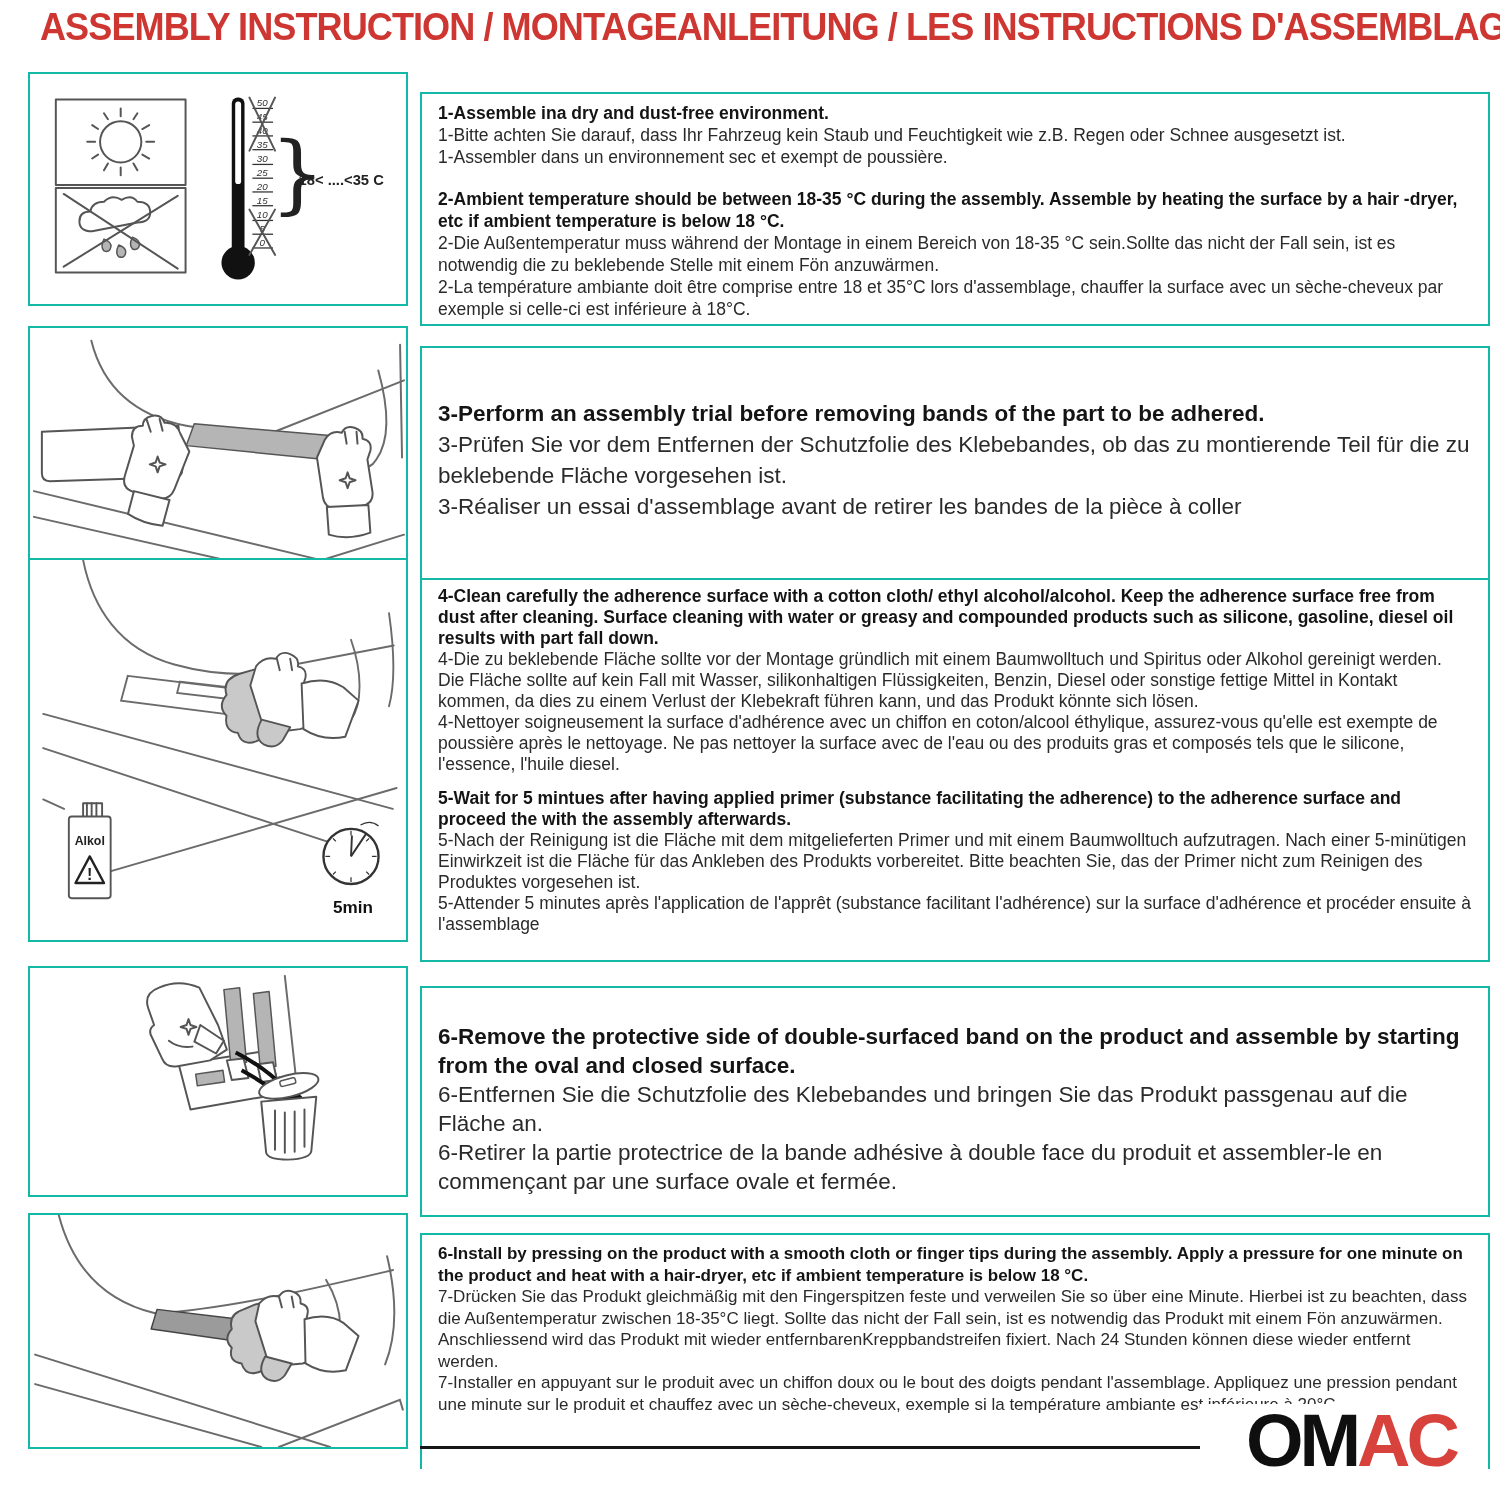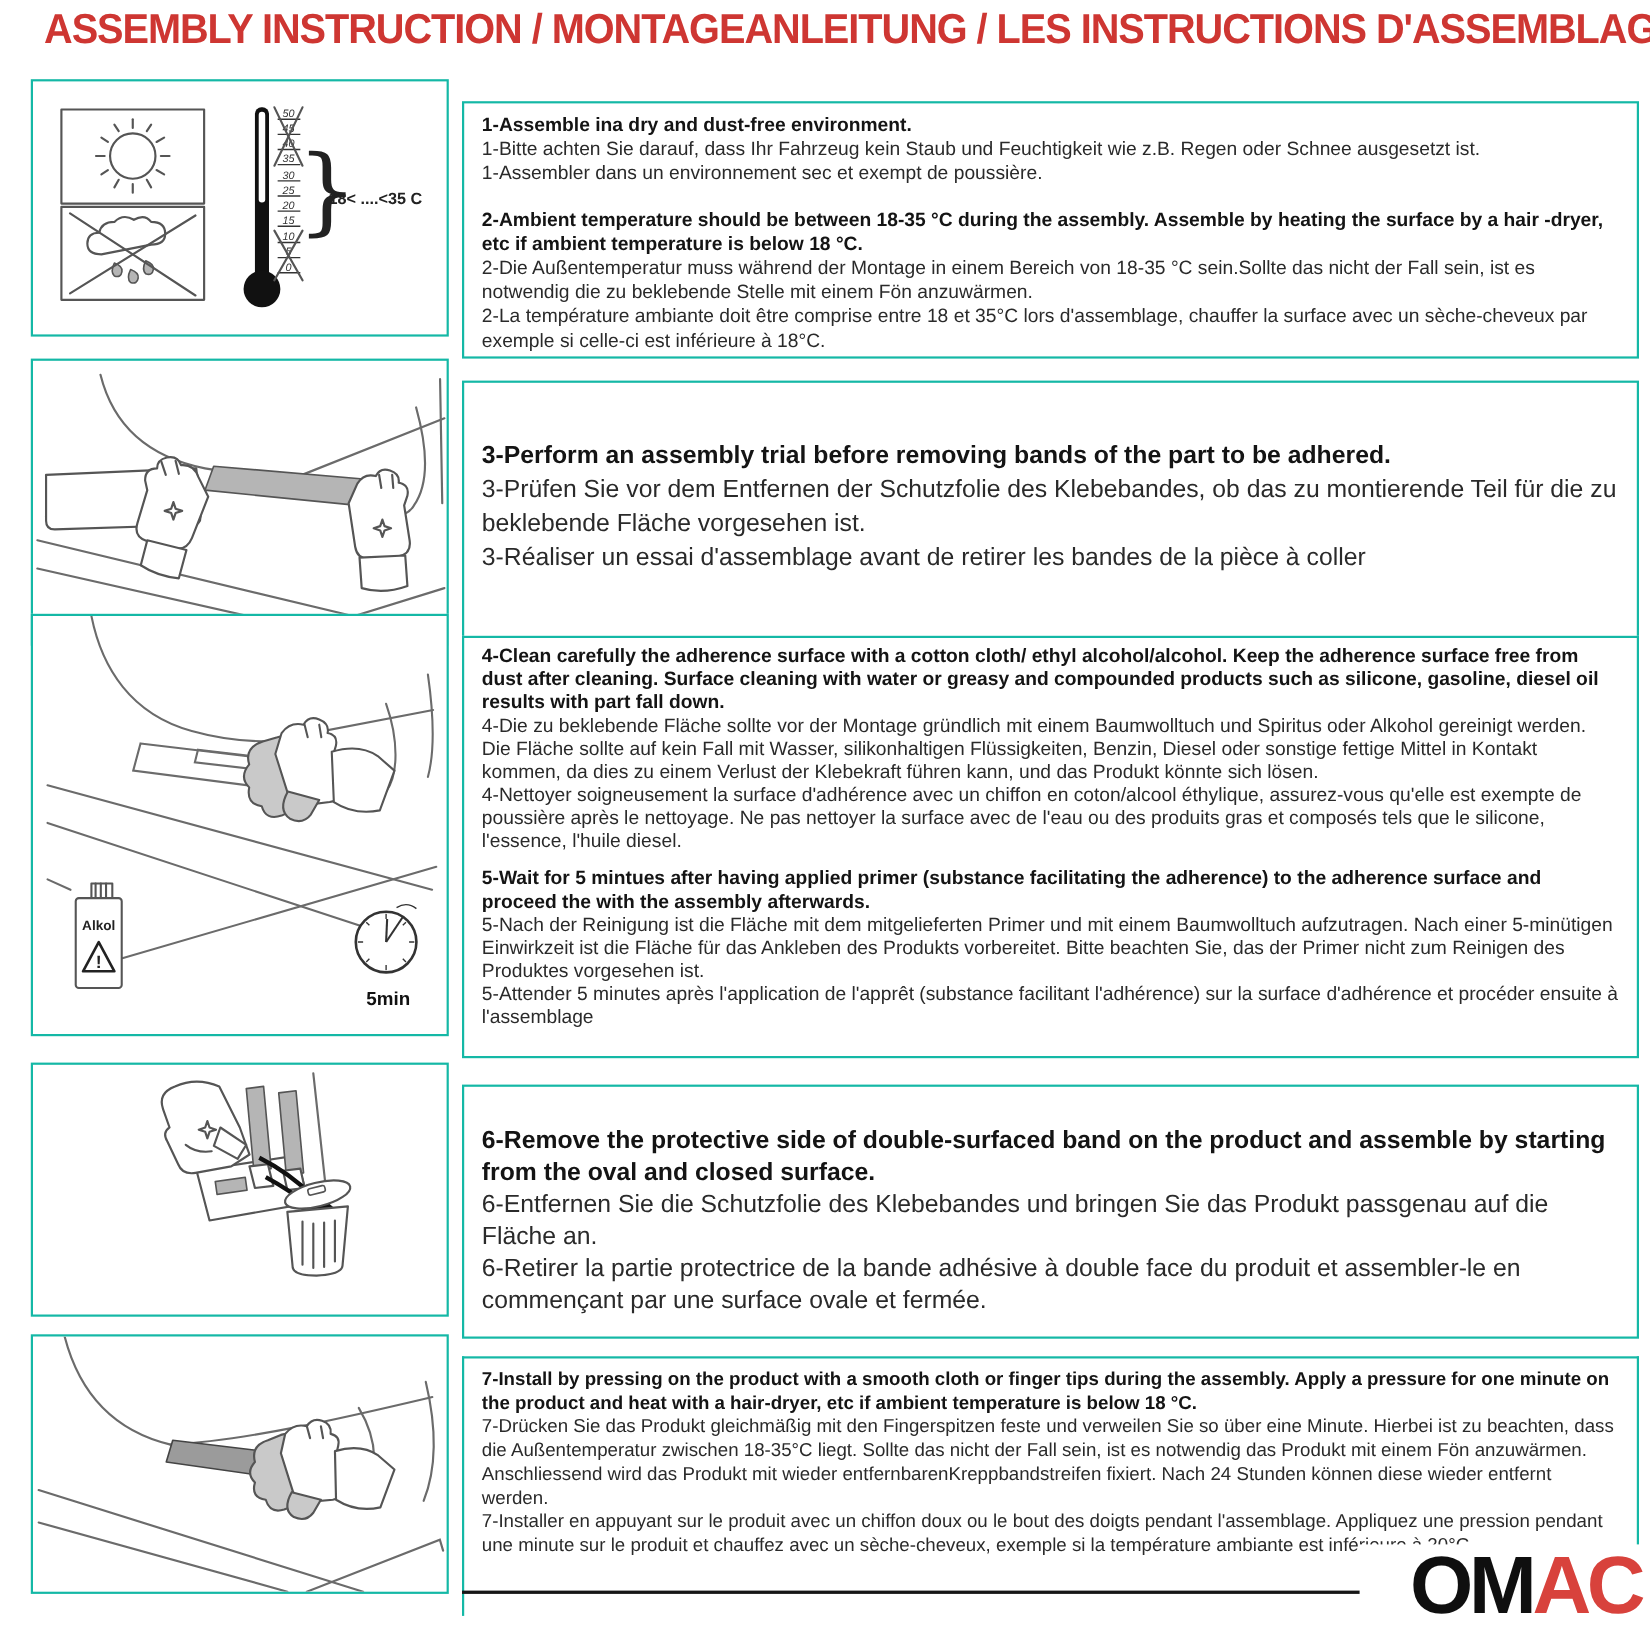--- a/index.html
+++ b/index.html
@@ -20,21 +20,21 @@
   #r3t{font-size:17.5px;line-height:21px;padding-top:6px;}
   .large{font-size:22.5px;line-height:31px;}
   #r2t{padding-top:50px;}
   #r4t{padding-top:34px;line-height:29px;}
   #r5t{font-size:17px;line-height:21.5px;border-bottom:none;}
   p{margin:0;color:#2a2a2a;}
   .b{font-weight:700;color:#141414;}
   .gap{margin-top:20px;}
   #r3t .gap{margin-top:13px;}
   .hr{position:absolute;left:420px;top:1446px;width:818px;height:3px;background:#161616;}
-  .logo{position:absolute;left:1236px;top:1404px;width:256px;height:74px;background:#fff;
+  .logo{position:absolute;left:1200px;top:1404px;width:256px;height:74px;background:#fff;
         display:flex;align-items:center;justify-content:flex-end;
         font-weight:700;font-size:74px;letter-spacing:-4px;line-height:74px;}
   .logo .blk{color:#0f0f0f;}
   .logo .red{color:#d8423c;}
   svg{display:block;}
   .ln{stroke:#6b6b6b;stroke-width:2;fill:none;stroke-linecap:round;}
   .lnd{stroke:#555;stroke-width:2;fill:none;stroke-linecap:round;}
   .wht{fill:#fff;stroke:#555;stroke-width:2;stroke-linejoin:round;}
   .gry{fill:#b5b5b5;stroke:#555;stroke-width:1.5;stroke-linejoin:round;}
   .gry2{fill:#9b9b9b;stroke:#444;stroke-width:1.5;stroke-linejoin:round;}
@@ -272,21 +272,21 @@
       <g>
         <path class="clo" d="M216,96 q-16,5 -12,20 q-9,10 0,19 q-4,14 10,16 q4,13 17,9 l19,-7 q13,-6 9,-20 l-11,-32 q-6,-14 -20,-10 z"></path>
         <path class="wht" d="M232,90 q8,-10 20,-7 q5,-8 14,-5 q9,3 8,12 q9,2 7,11 l-2,9 6,27 q2,12 -9,14 l-22,2 q-12,1 -15,-10 l-11,-35 z"></path>
         <path class="lnd" d="M252,83 l3,11 M265,83 l2,11"></path>
         <path class="clo" d="M238,144 q-9,16 2,23 q11,5 18,-4 l7,-12 z"></path>
         <path class="wht" d="M278,106 q24,-7 40,4 l15,13 -13,35 q-22,5 -41,-7 z"></path>
       </g>
     </svg>
   </div>
   <div class="box txt small" id="r5t">
-    <p class="b">7-Install by pressing on the product with a smooth cloth or finger tips during the assembly. Apply a pressure for one minute on the product and heat with a hair-dryer, etc if ambient temperature is below 18 °C.</p>
+    <p class="b">6-Install by pressing on the product with a smooth cloth or finger tips during the assembly. Apply a pressure for one minute on the product and heat with a hair-dryer, etc if ambient temperature is below 18 °C.</p>
     <p>7-Drücken Sie das Produkt gleichmäßig mit den Fingerspitzen feste und verweilen Sie so über eine Minute. Hierbei ist zu beachten, dass die Außentemperatur zwischen 18-35°C liegt. Sollte das nicht der Fall sein, ist es notwendig das Produkt mit einem Fön anzuwärmen. Anschliessend wird das Produkt mit wieder entfernbarenKreppbandstreifen fixiert. Nach 24 Stunden können diese wieder entfernt werden.</p>
     <p>7-Installer en appuyant sur le produit avec un chiffon doux ou le bout des doigts pendant l'assemblage. Appliquez une pression pendant une minute sur le produit et chauffez avec un sèche-cheveux, exemple si la température ambiante est inférieure à 20°C</p>
   </div>
 
   <div class="hr"></div>
 
   <div class="logo">
     <span class="blk">OM</span>
       <span class="red">AC</span>
   </div>

